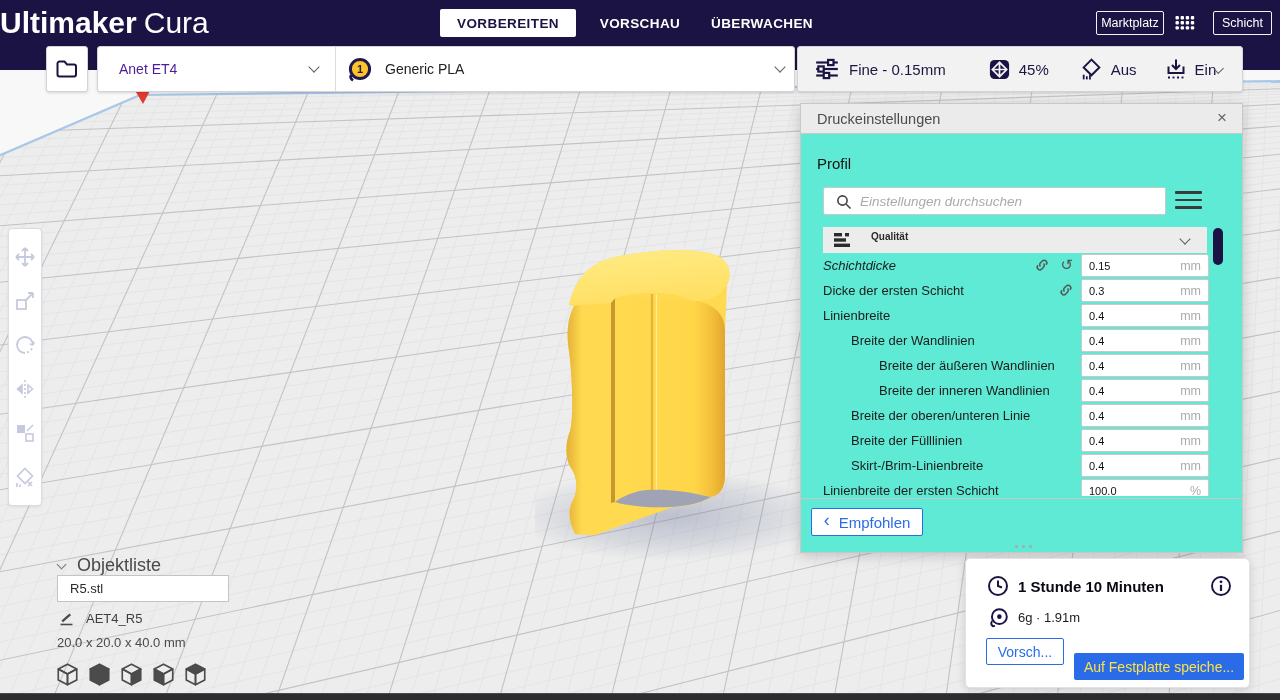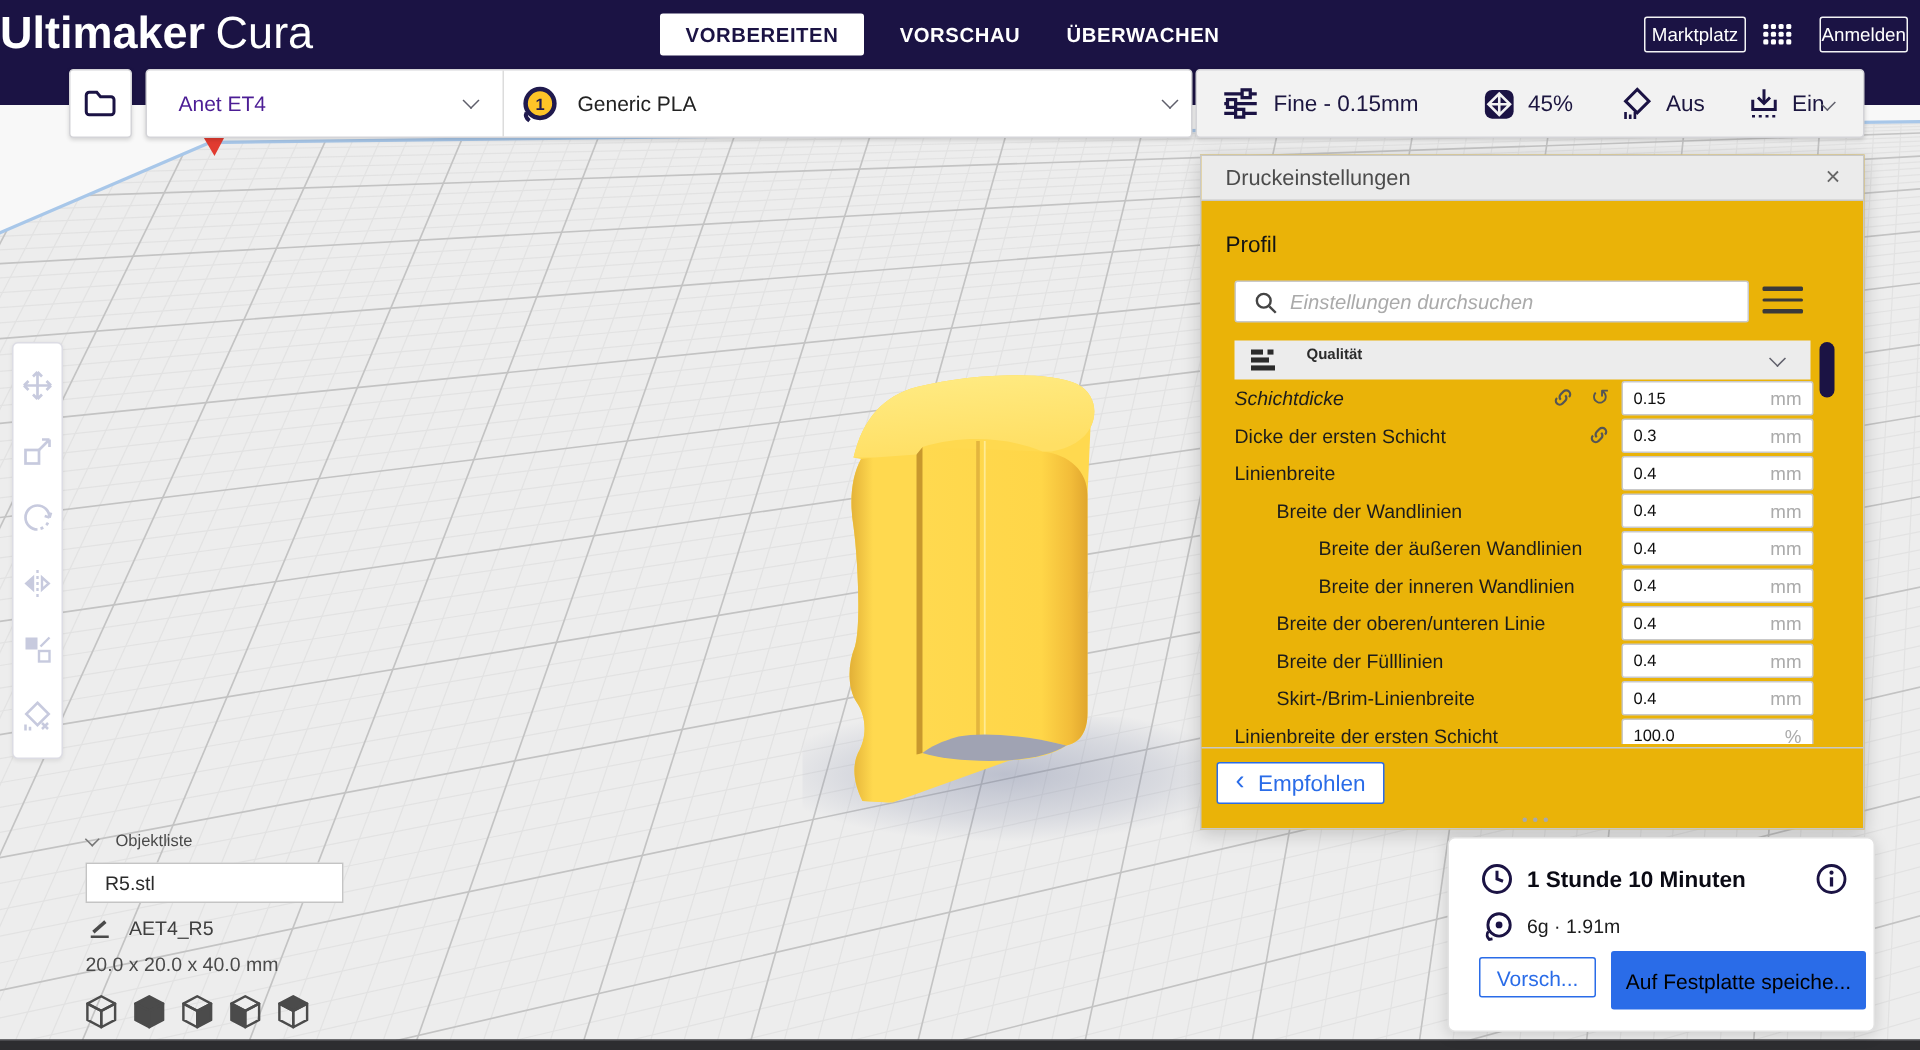--- a/index.html
+++ b/index.html
@@ -48,21 +48,21 @@
   .sum-txt { font-size:15px; color:#1c1640; white-space:nowrap; }
   .sum-ic { flex:0 0 auto; }
 
   
   #left-toolbar { left:8px; top:228px; width:34px; height:278px; background:#fff; border:1px solid #dcdce4;
     border-radius:4px; box-shadow:0 1px 3px rgba(0,0,0,.08); z-index:15;
     display:flex; flex-direction:column; align-items:center; justify-content:space-around; padding:6px 0; }
   .ltb { width:26px; height:26px; display:flex; align-items:center; justify-content:center; cursor:pointer; }
 
   
-  #settings-panel { left:800px; top:103px; width:443px; height:450px; background:#eab308;
+  #settings-panel { left:800px; top:103px; width:443px; height:450px; background:#5eead4;
     border:1px solid #c8c8c8; box-shadow:0 3px 12px rgba(0,0,0,.18); z-index:25; }
   #sp-header { position:absolute; left:0; top:0; width:100%; height:30px; background:#ebebeb;
     border-bottom:1px solid #c8c8c8; }
   #sp-title { position:absolute; left:16px; top:7px; font-size:14.5px; color:#4c4c4c; }
   #sp-close { position:absolute; right:10px; top:4px; font-size:17px; color:#666; cursor:pointer; width:20px; text-align:center; }
   #sp-profile-label { position:absolute; left:16px; top:51px; font-size:15px; color:#141414; }
   #sp-profile-box { position:absolute; left:113px; top:44px; width:316px; height:30px; border:1px solid #c9c9c9;
     border-radius:3px; background:#fff; cursor:pointer; }
   #sp-profile-box .pv { position:absolute; left:14px; top:7px; font-size:13.5px; font-weight:700; color:#222; }
   #sp-profile-box .pd { position:absolute; left:48px; top:8px; font-size:13px; color:#bdbdbd; }
@@ -95,43 +95,43 @@
   .sval .u { font-size:12.5px; color:#ababab; }
   #sp-footer-divider { position:absolute; left:0; top:394px; width:100%; height:1px; background:#c8c8c8; }
   #btn-mode { position:absolute; left:10px; top:404px; width:112px; height:28px; border:1px solid #2a6ce8;
     border-radius:2px; background:#fff; color:#2a6ce8; font-size:15px; display:flex; align-items:center;
     justify-content:center; gap:9px; cursor:pointer; }
   #sp-resize { position:absolute; left:207px; top:441px; width:30px; height:6px; display:flex; gap:4px; justify-content:center; cursor:ns-resize; }
   #sp-resize i { width:3px; height:3px; border-radius:50%; background:#a9a9a9; }
 
   
   #objlist-header { left:58px; top:555px; display:flex; align-items:center; gap:12px; z-index:15; cursor:pointer; }
-  #objlist-header .t { font-size:11px; color:#4a4a4a; }
+  #objlist-header .t { font-size:18px; color:#4a4a4a; }
   #objlist-header .chev { width:7px; height:7px; border-color:#777; margin-top:-3px; }
   #obj-file { left:57px; top:575px; width:172px; height:27px; background:#fff; border:1px solid #c4c4c4;
     z-index:15; display:flex; align-items:center; padding:0 12px; font-size:13px; color:#2b2b2b; cursor:pointer; }
   #obj-printer { left:58px; top:610px; display:flex; align-items:center; gap:11px; z-index:15; }
   #obj-printer .t { font-size:13px; color:#3f3f3f; }
   #obj-dims { left:57px; top:635px; font-size:13px; color:#4a4a4a; z-index:15; }
   #view-cubes { left:55px; top:662px; display:flex; gap:7px; z-index:15; }
   .vcube { width:25px; height:25px; cursor:pointer; }
 
   
   #action-panel { left:965px; top:558px; width:285px; height:130px; background:#fff; border:1px solid #e2e2e2;
     border-radius:5px; box-shadow:0 2px 10px rgba(0,0,0,.15); z-index:25; }
   #ap-time { position:absolute; left:52px; top:19px; font-size:15px; font-weight:700; color:#0a0a14; }
   #ap-clock { position:absolute; left:20px; top:15px; }
   #ap-info { position:absolute; right:16px; top:15px; cursor:pointer; }
   #ap-spool { position:absolute; left:22px; top:48px; }
   #ap-material { position:absolute; left:52px; top:51px; font-size:13px; color:#1c1c1c; }
   #btn-preview { position:absolute; left:20px; top:79px; width:78px; height:27px; background:#fff;
     border:1px solid #2a6ce8; border-radius:2px; color:#2a6ce8; font-size:14px; display:flex;
     align-items:center; justify-content:center; cursor:pointer; }
-  #btn-save { position:absolute; left:108px; top:75px; width:170px; height:39px; background:#2a6ce8;
-    border:none; border-radius:2px; color:#000000; font-size:14px; display:flex; align-items:center;
+  #btn-save { position:absolute; left:108px; top:94px; width:170px; height:27px; background:#2a6ce8;
+    border:none; border-radius:2px; color:#fde047; font-size:14px; display:flex; align-items:center;
     justify-content:center; cursor:pointer; white-space:nowrap; }
 </style>
 </head>
 <body>
 
 <div id="stage">
 
   <div class="abs" id="viewport">
     <svg id="plate-svg" width="1280" height="700">
       <defs>
@@ -350,21 +350,21 @@
         <rect x="3.5" y="10.1" width="3.4" height="3.4" rx="1"></rect>
           <rect x="8.6" y="10.1" width="3.4" height="3.4" rx="1"></rect>
           <rect x="13.7" y="10.1" width="3.4" height="3.4" rx="1"></rect>
           <rect x="18.8" y="10.1" width="3.4" height="3.4" rx="1"></rect>
         <rect x="3.5" y="15.2" width="3.4" height="3.4" rx="1"></rect>
           <rect x="8.6" y="15.2" width="3.4" height="3.4" rx="1"></rect>
           <rect x="13.7" y="15.2" width="3.4" height="3.4" rx="1"></rect>
           <rect x="18.8" y="15.2" width="3.4" height="3.4" rx="1"></rect>
       </g>
     </svg>
-    <div class="abs hdr-btn" id="btn-signin">Anmelden</div>
+    <div class="abs hdr-btn" id="btn-signin">Schicht</div>
   </div>
 
   <div class="abs cfg-box" id="folder-box">
     <svg width="24" height="20" viewBox="0 0 24 20">
       <path d="M2.5 4.5 a2 2 0 0 1 2-2 h5 l2.5 3 h7 a2 2 0 0 1 2 2 v8 a2 2 0 0 1-2 2 h-14.5 a2 2 0 0 1-2-2 Z" fill="none" stroke="#1b1344" stroke-width="2"></path>
     </svg>
   </div>
 
   <div class="abs cfg-box" id="selector-box">
     <span id="printer-name">Anet ET4</span>

